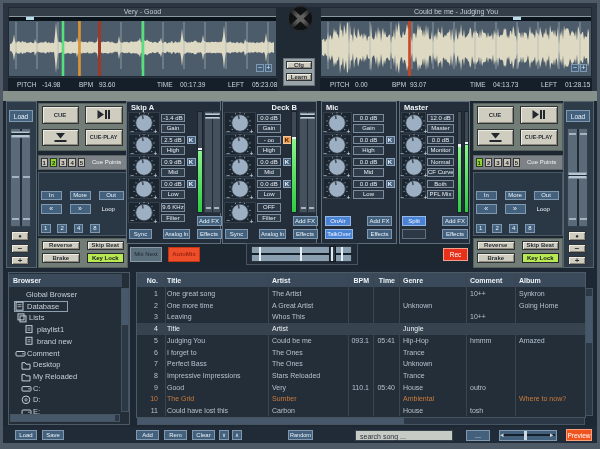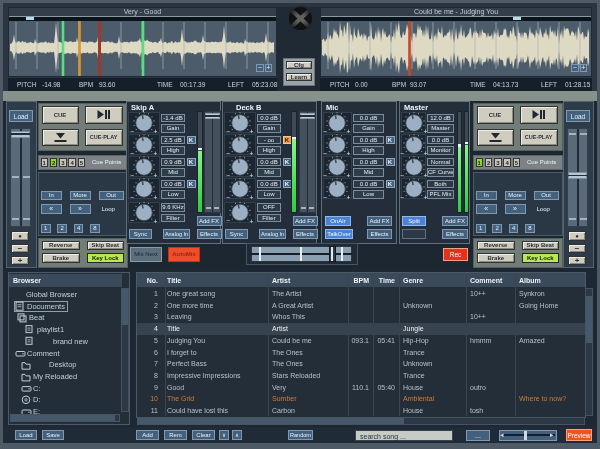--- a/index.html
+++ b/index.html
@@ -231,21 +231,21 @@
 <div class="abs" style="left:211.5px;top:112px;width:1.8px;height:100px;background:#202b34;"></div>
 <div class="abs" style="left:205.5px;top:207px;width:5px;height:1.8px;background:#a4b4c1;"></div>
 <div class="abs" style="left:214px;top:207px;width:5px;height:1.8px;background:#a4b4c1;"></div>
 <div class="abs" style="left:204.5px;top:112.5px;width:15.5px;height:6.5px;background:#c2cfd8;border:1px solid #8a9aa8;"></div>
 <div class="abs" style="left:204.5px;top:115.1px;width:15.5px;height:1.5px;background:#222c36;"></div>
 <div class="abs btn-blue" style="left:196.5px;top:216px;width:25px;height:10px;font-size:6px;">Add FX</div>
 <div class="abs btn-blue" style="left:129px;top:229px;width:23px;height:10px;font-size:6px;">Sync</div>
 <div class="abs btn-blue" style="left:163px;top:229px;width:27px;height:10px;font-size:5.5px;">Analog In</div>
 <div class="abs btn-blue" style="left:196.5px;top:229px;width:25px;height:10px;font-size:6px;">Effects</div>
 <div class="abs" style="left:222px;top:101px;width:95px;height:143px;background:#232e3a;border:1px solid #5f6e7c;"></div>
-<div class="abs" style="left:236px;top:103px;width:85px;height:9px;color:#f0f4f8;font-size:7.5px;font-weight:bold;">Deck B</div>
+<div class="abs" style="left:212px;top:103px;width:85px;height:9px;color:#f0f4f8;font-size:7.5px;font-weight:bold;text-align:right;">Deck B</div>
 <div class="abs" style="left:224px;top:112.0px;width:32px;height:21.2px;background:#1b2631;border:1px solid #323e49;"></div>
 <div class="abs" style="left:257px;top:113.5px;width:24px;height:8.5px;background:#2c3845;border:1px solid #7c8c9c;color:#e6edf2;font-size:6px;text-align:center;line-height:7.5px;white-space:nowrap;overflow:hidden;">0.0 dB</div>
 <div class="abs" style="left:257px;top:124.0px;width:24px;height:8.5px;background:#2f3c4a;border:1px solid #7c8c9c;color:#e6edf2;font-size:6px;text-align:center;line-height:7.5px;white-space:nowrap;overflow:hidden;">Gain</div>
 <div class="abs" style="left:224px;top:134.0px;width:32px;height:21.2px;background:#1b2631;border:1px solid #323e49;"></div>
 <div class="abs" style="left:257px;top:135.5px;width:24px;height:8.5px;background:#2c3845;border:1px solid #7c8c9c;color:#e6edf2;font-size:6px;text-align:center;line-height:7.5px;white-space:nowrap;overflow:hidden;">- oo</div>
 <div class="abs" style="left:257px;top:146.0px;width:24px;height:8.5px;background:#2f3c4a;border:1px solid #7c8c9c;color:#e6edf2;font-size:6px;text-align:center;line-height:7.5px;white-space:nowrap;overflow:hidden;">High</div>
 <div class="abs" style="left:282.5px;top:135.5px;width:9px;height:8.5px;background:#eb9b52;border:1px solid #f4c89a;color:#402000;font-size:6px;text-align:center;line-height:7.5px;font-weight:bold;">K</div>
 <div class="abs" style="left:224px;top:156.0px;width:32px;height:21.2px;background:#1b2631;border:1px solid #323e49;"></div>
 <div class="abs" style="left:257px;top:157.5px;width:24px;height:8.5px;background:#2c3845;border:1px solid #7c8c9c;color:#e6edf2;font-size:6px;text-align:center;line-height:7.5px;white-space:nowrap;overflow:hidden;">0.0 dB</div>
 <div class="abs" style="left:257px;top:168.0px;width:24px;height:8.5px;background:#2f3c4a;border:1px solid #7c8c9c;color:#e6edf2;font-size:6px;text-align:center;line-height:7.5px;white-space:nowrap;overflow:hidden;">Mid</div>
@@ -597,27 +597,27 @@
 <div class="abs" style="left:341px;top:247px;width:1.8px;height:13.5px;background:#e8f0f5;"></div>
 <div class="abs" style="left:328.5px;top:245.5px;width:7px;height:16.5px;background:#2e3a46;border:1px solid #141a20;"></div>
 <div class="abs" style="left:331.2px;top:246.5px;width:1.6px;height:14.5px;background:#dfe8ee;"></div>
 <div class="abs" style="left:443px;top:248px;width:25px;height:13px;background:#e8311a;border:1px solid #f4a090;color:#fff;font-size:6.5px;text-align:center;line-height:12px;">Rec</div>
 <div class="abs" style="left:3px;top:269px;width:594px;height:174px;background:#1d2834;"></div>
 <div class="abs" style="left:8px;top:272px;width:122px;height:153px;background:#242e38;border:1px solid #4c5a66;"></div>
 <div class="abs" style="left:9px;top:274px;width:113px;height:13px;background:#3a4a5b;color:#eef3f7;font-size:7px;font-weight:bold;padding:3px 0 0 4px;">Browser</div>
 <div class="abs" style="left:121px;top:288px;width:8px;height:124px;background:#2c3845;border:1px solid #46545f;"></div>
 <div class="abs" style="left:122px;top:289px;width:6px;height:36px;background:#46586a;"></div>
 <div class="abs" style="left:26px;top:290px;width:90px;height:10px;color:#c4cfd8;font-size:7.5px;white-space:nowrap;">Global Browser</div>
-<div class="abs" style="left:27px;top:301.7px;width:90px;height:10px;color:#c4cfd8;font-size:7.5px;white-space:nowrap;">Documents</div>
+<div class="abs" style="left:27px;top:301.7px;width:90px;height:10px;color:#c4cfd8;font-size:7.5px;white-space:nowrap;">Database</div>
 <div class="abs" style="left:14px;top:300.7px;width:54px;height:11px;border:1px solid #8fa0ae;"></div>
-<div class="abs" style="left:29px;top:313.4px;width:90px;height:10px;color:#c4cfd8;font-size:7.5px;white-space:nowrap;">Beat</div>
+<div class="abs" style="left:29px;top:313.4px;width:90px;height:10px;color:#c4cfd8;font-size:7.5px;white-space:nowrap;">Lists</div>
 <div class="abs" style="left:37px;top:325.09999999999997px;width:90px;height:10px;color:#c4cfd8;font-size:7.5px;white-space:nowrap;">playlist1</div>
-<div class="abs" style="left:37px;top:336.79999999999995px;width:90px;height:10px;color:#c4cfd8;font-size:7.5px;white-space:nowrap;margin-left:16px;">brand new</div>
+<div class="abs" style="left:37px;top:336.79999999999995px;width:90px;height:10px;color:#c4cfd8;font-size:7.5px;white-space:nowrap;">brand new</div>
 <div class="abs" style="left:27px;top:348.49999999999994px;width:90px;height:10px;color:#c4cfd8;font-size:7.5px;white-space:nowrap;">Comment</div>
-<div class="abs" style="left:33px;top:360.19999999999993px;width:90px;height:10px;color:#c4cfd8;font-size:7.5px;white-space:nowrap;margin-left:16px;">Desktop</div>
+<div class="abs" style="left:33px;top:360.19999999999993px;width:90px;height:10px;color:#c4cfd8;font-size:7.5px;white-space:nowrap;">Desktop</div>
 <div class="abs" style="left:33px;top:371.8999999999999px;width:90px;height:10px;color:#c4cfd8;font-size:7.5px;white-space:nowrap;">My Reloaded</div>
 <div class="abs" style="left:33px;top:383.5999999999999px;width:90px;height:10px;color:#c4cfd8;font-size:7.5px;white-space:nowrap;">C:</div>
 <div class="abs" style="left:33px;top:395.2999999999999px;width:90px;height:10px;color:#c4cfd8;font-size:7.5px;white-space:nowrap;">D:</div>
 <div class="abs" style="left:33px;top:406.9999999999999px;width:90px;height:10px;color:#c4cfd8;font-size:7.5px;white-space:nowrap;">E:</div>
 <svg class="abs" style="left:0;top:0;" width="135" height="420">
     <rect x="16" y="302.2" width="7" height="8" fill="none" stroke="#c2cdd6" stroke-width="1"></rect>
     <line x1="17.5" y1="304.7" x2="21.5" y2="304.7" stroke="#c2cdd6" stroke-width="0.8"></line>
     <line x1="17.5" y1="306.7" x2="21.5" y2="306.7" stroke="#c2cdd6" stroke-width="0.8"></line>
     <rect x="18" y="313.9" width="6" height="6" fill="none" stroke="#c2cdd6" stroke-width="1"></rect>
     <rect x="20" y="315.9" width="6" height="6" fill="none" stroke="#c2cdd6" stroke-width="1"></rect>

